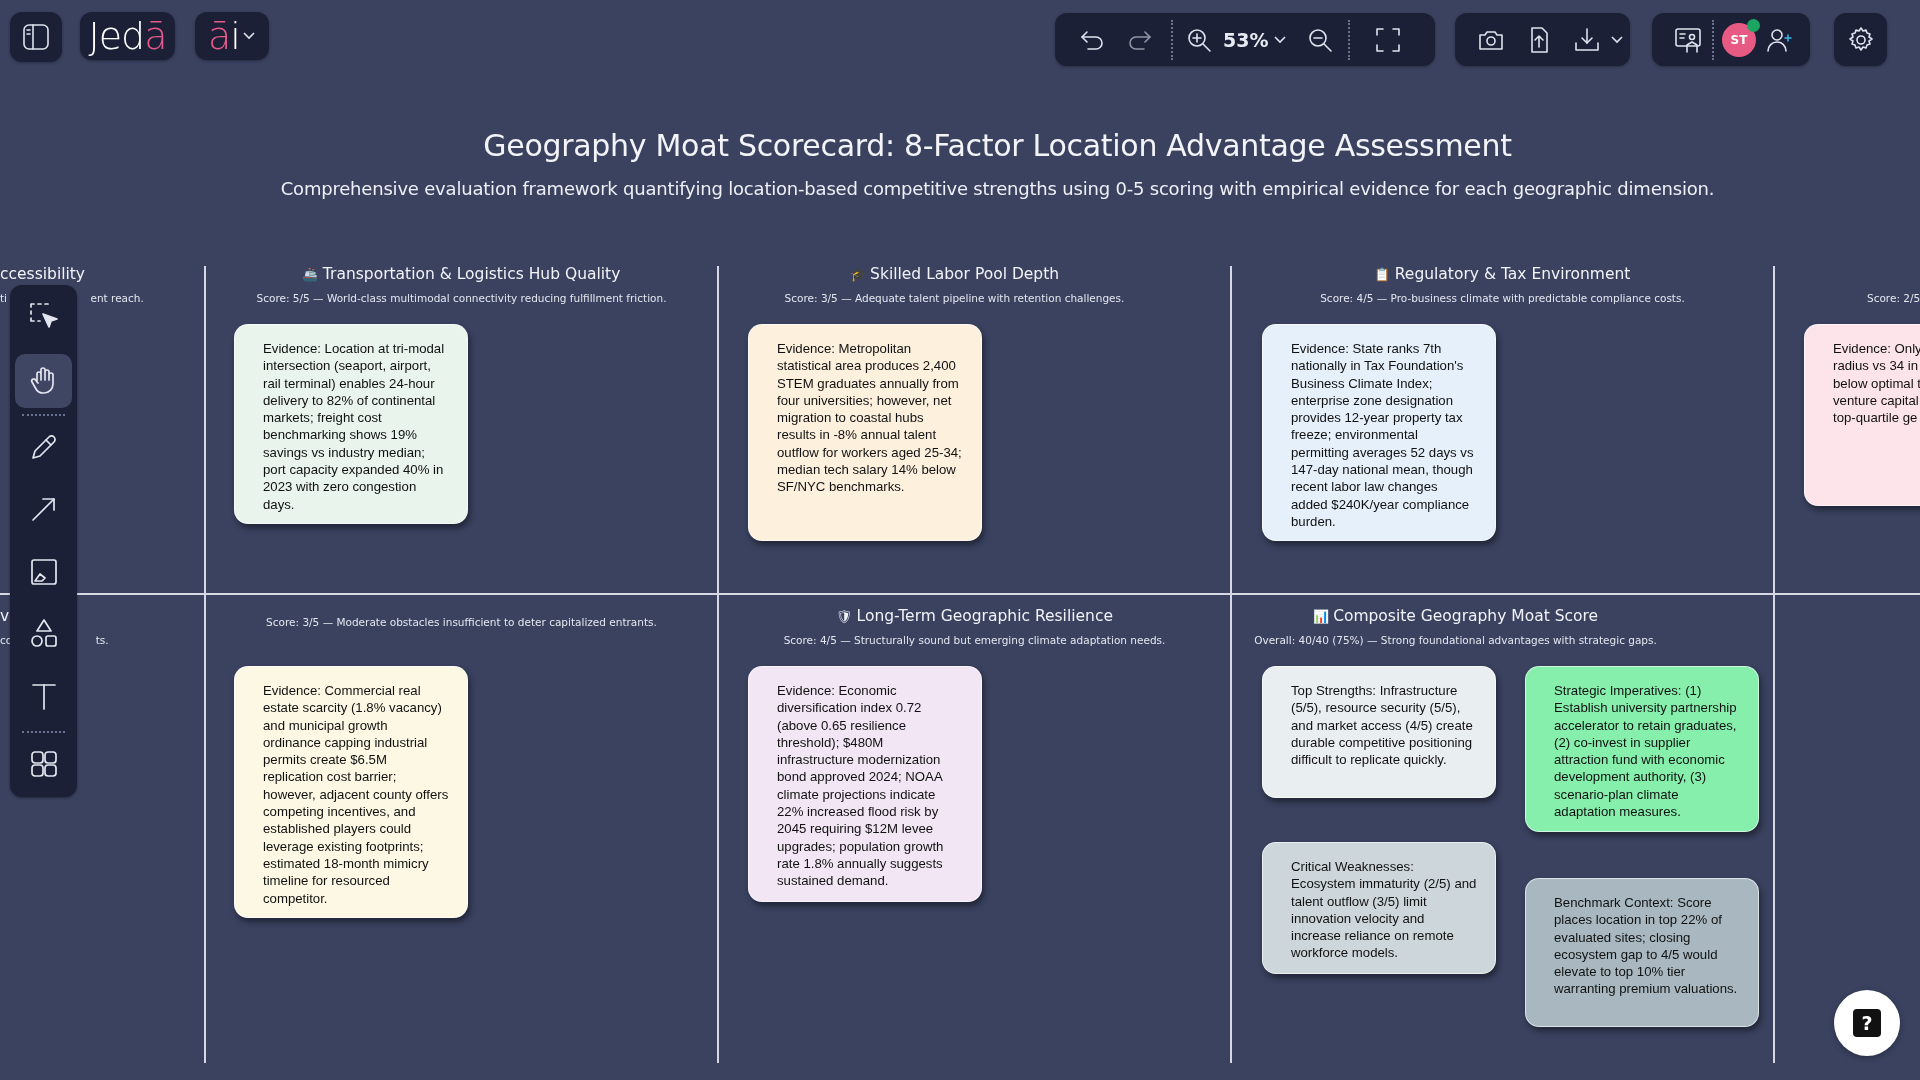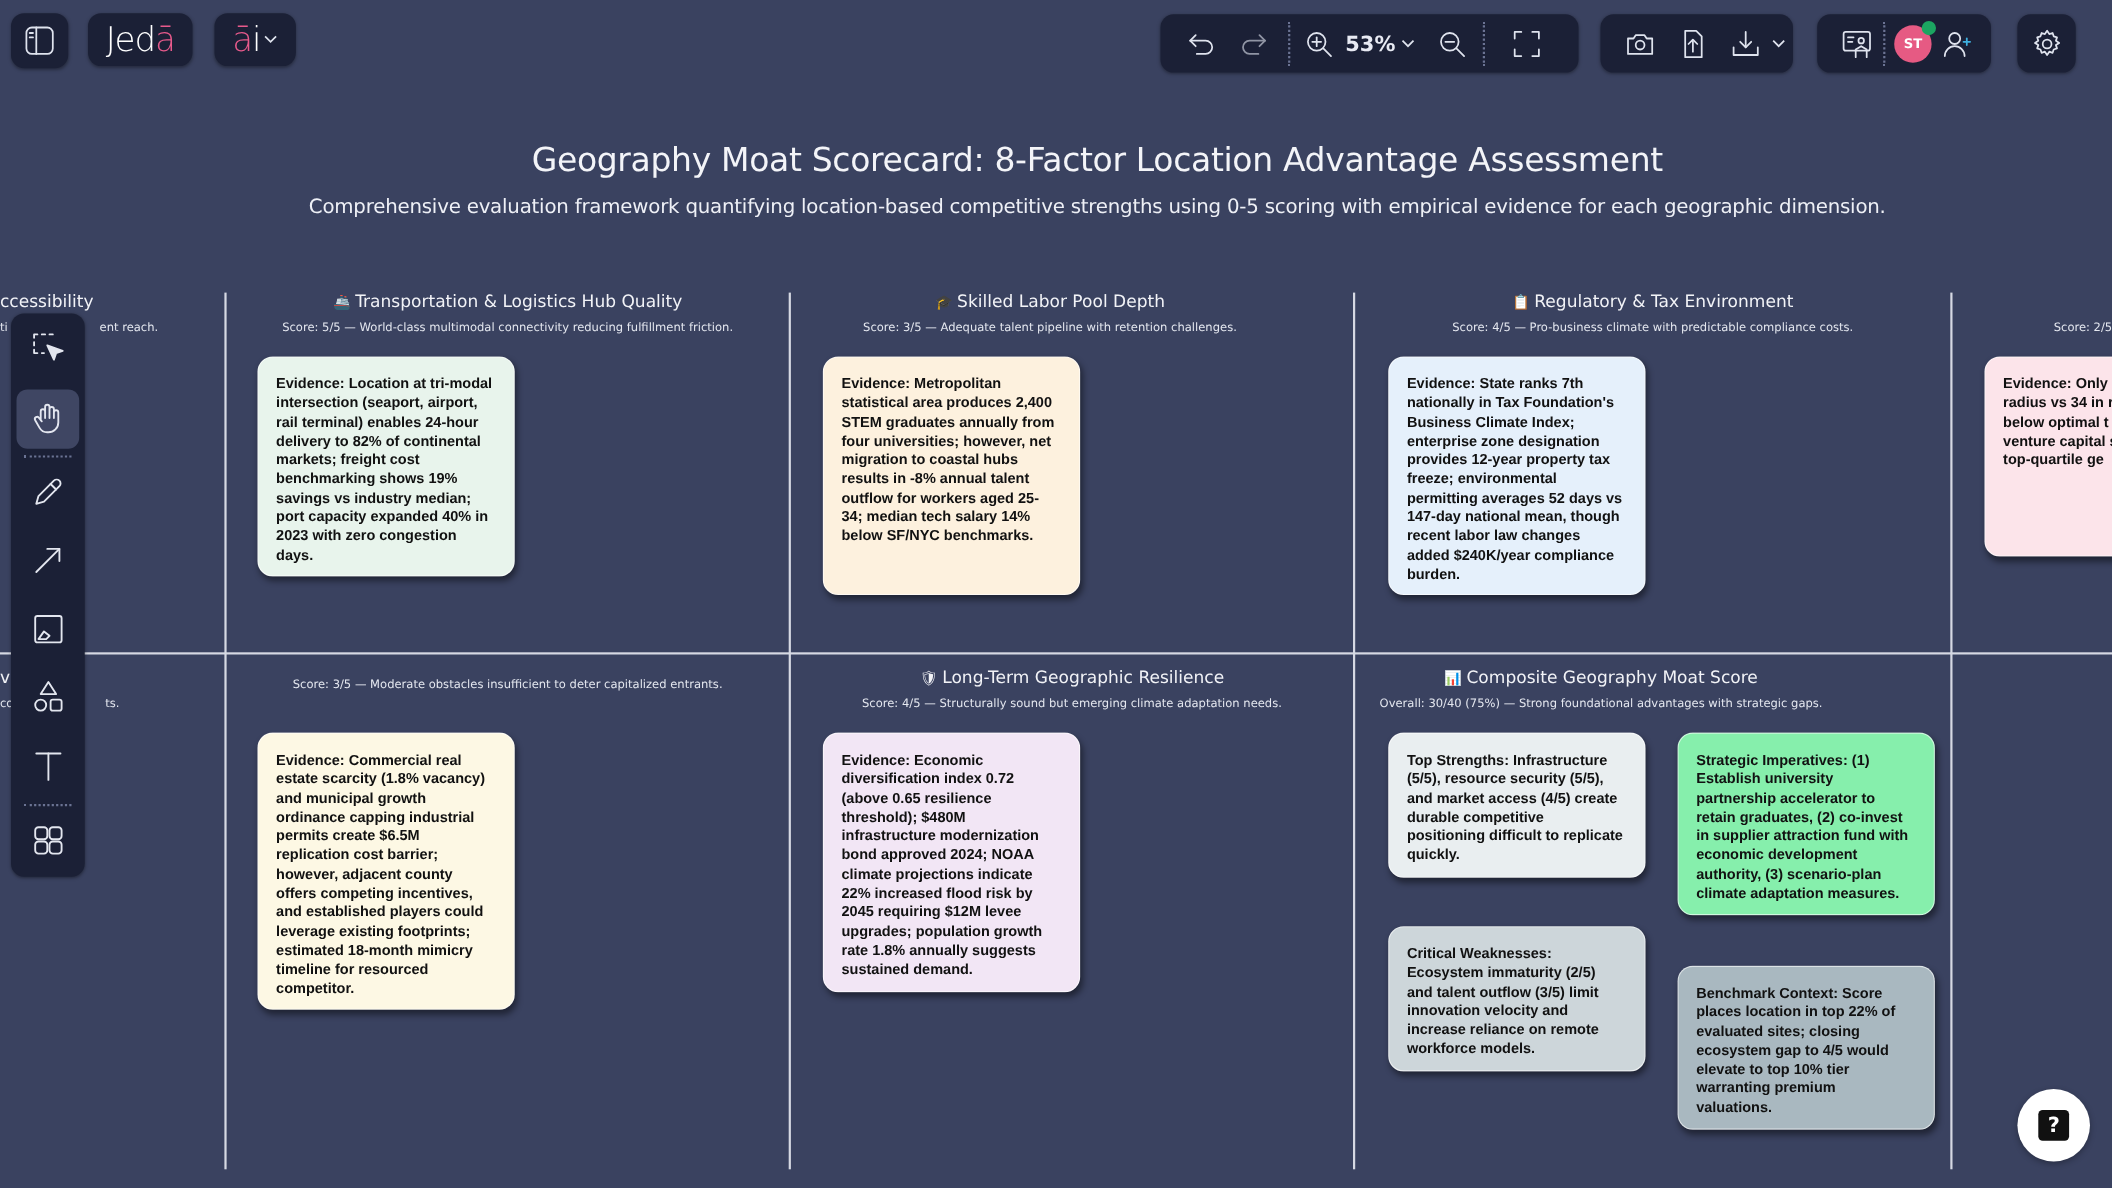--- a/index.html
+++ b/index.html
@@ -4,40 +4,40 @@
 <style>
   * { box-sizing: border-box; margin: 0; padding: 0; }
   html, body { width: 1920px; height: 1080px; overflow: hidden; }
   body { background: #3a4260; font-family: "DejaVu Sans", sans-serif; color: #fff; position: relative; }
 
   
   .tb-box { position: absolute; background: #1b2036; border-radius: 12px; display: flex; align-items: center; box-shadow: 0 1px 3px rgba(0,0,0,.35); }
   .tb-icon { width: 36px; height: 36px; display: flex; align-items: center; justify-content: center; color: #dfe3ee; cursor: pointer; }
   .tb-icon svg { width: 30px; height: 30px; stroke: #dfe3ee; fill: none; stroke-width: 1.6; stroke-linecap: round; stroke-linejoin: round; }
   .tb-sep { width: 0; height: 40px; border-left: 2px dotted #6b7393; margin: 0 8px; }
-  .logo { font-family: "DejaVu Sans", sans-serif; font-size: 31px; font-weight: 300; letter-spacing: -1px; }
+  .logo { font-family: "DejaVu Sans", sans-serif; font-size: 38px; font-weight: 300; letter-spacing: -1px; }
   .logo .pink { color: #e85a8c; }
   .zoom-val { font-size: 19px; font-weight: 700; color: #e8eaf3; margin: 0 4px 0 6px; }
   .avatar { width: 34px; height: 34px; border-radius: 50%; background: #e65a83; color: #fff; font-size: 12px; font-weight: 700; display: flex; align-items: center; justify-content: center; position: relative; }
   .avatar .dot { position: absolute; top: -4px; right: -4px; width: 13px; height: 13px; border-radius: 50%; background: #1ca561; }
 
   
   .title { position: absolute; top: 128px; left: 0; width: 1995px; text-align: center; font-size: 30px; color: #f3f4f8; font-family: "DejaVu Sans", sans-serif; letter-spacing: -.3px; }
   .subtitle { position: absolute; top: 178px; left: 0; width: 1995px; text-align: center; font-size: 18px; color: #eef0f6; letter-spacing: -.2px; }
 
   
   .vline { position: absolute; width: 2px; background: #d6d9e3; top: 266px; height: 797px; }
   .hline { position: absolute; height: 2px; background: #d6d9e3; top: 593px; left: 0; width: 1920px; }
 
   .col-head { position: absolute; text-align: center; }
   .col-title { font-size: 15.5px; color: #f2f3f7; white-space: nowrap; }
   .col-sub { font-size: 10.5px; color: #e4e7ef; margin-top: 9px; white-space: nowrap; }
   .emoji { font-size: 13px; margin-right: 4px; }
 
-  .card { position: absolute; border-radius: 14px; color: #111; font-family: "Liberation Sans", sans-serif; font-size: 13.2px; line-height: 17.3px; padding: 15px 18px 14px 16px; box-shadow: 2px 4px 6px rgba(0,0,0,.45); border: 1.5px solid rgba(255,255,255,.6); font-weight: bold; }
+  .card { position: absolute; border-radius: 14px; color: #111; font-family: "Liberation Sans", sans-serif; font-size: 13.2px; line-height: 17.3px; padding: 15px 18px 14px 28px; box-shadow: 2px 4px 6px rgba(0,0,0,.45); border: 1.5px solid rgba(255,255,255,.6); }
 
   
   .lt { position: absolute; left: 10px; top: 285px; width: 67px; height: 512px; background: #1b2036; border-radius: 12px; box-shadow: 0 1px 3px rgba(0,0,0,.4); }
   .lt-item { position: absolute; left: 5px; width: 57px; height: 54px; display: flex; align-items: center; justify-content: center; border-radius: 10px; cursor: pointer; }
   .lt-item svg { width: 34px; height: 34px; stroke: #e3e6ef; fill: none; stroke-width: 1.7; stroke-linecap: round; stroke-linejoin: round; }
   .lt-item.active { background: #3f4663; }
   .lt-sep { position: absolute; left: 12px; width: 43px; border-top: 2px dotted #6b7393; }
 
   .help { position: absolute; left: 1834px; top: 990px; width: 66px; height: 66px; border-radius: 50%; background: #fff; display: flex; align-items: center; justify-content: center; box-shadow: 0 2px 6px rgba(0,0,0,.3); cursor: pointer; }
   .help-box { width: 28px; height: 28px; background: #111; border-radius: 4px; color: #fff; font-weight: 700; font-size: 19px; display: flex; align-items: center; justify-content: center; position: relative; }
@@ -218,21 +218,21 @@
 <div class="card" style="left:234px;top:666px;width:234px;height:252px;background:#fdf8e4;">Evidence: Commercial real estate scarcity (1.8% vacancy) and municipal growth ordinance capping industrial permits create $6.5M replication cost barrier; however, adjacent county offers competing incentives, and established players could leverage existing footprints; estimated 18-month mimicry timeline for resourced competitor.</div>
 
 <div class="col-head" style="left:719px;top:607px;width:511px;">
   <div class="col-title"><span class="emoji">🛡</span><span>Long-Term Geographic Resilience</span></div>
   <div class="col-sub">Score: 4/5 — Structurally sound but emerging climate adaptation needs.</div>
 </div>
 <div class="card" style="left:748px;top:666px;width:234px;height:236px;background:#f2e6f5;">Evidence: Economic diversification index 0.72 (above 0.65 resilience threshold); $480M infrastructure modernization bond approved 2024; NOAA climate projections indicate 22% increased flood risk by 2045 requiring $12M levee upgrades; population growth rate 1.8% annually suggests sustained demand.</div>
 
 <div class="col-head" style="left:1232px;top:607px;width:447px;">
   <div class="col-title"><span class="emoji">📊</span><span>Composite Geography Moat Score</span></div>
-  <div class="col-sub">Overall: 30/40 (75%) — Strong foundational advantages with strategic gaps.</div>
+  <div class="col-sub">Overall: 40/40 (75%) — Strong foundational advantages with strategic gaps.</div>
 </div>
 <div class="card" style="left:1262px;top:666px;width:234px;height:132px;background:#e9eef0;">Top Strengths: Infrastructure (5/5), resource security (5/5), and market access (4/5) create durable competitive positioning difficult to replicate quickly.</div>
 <div class="card" style="left:1525px;top:666px;width:234px;height:166px;background:#86efac;">Strategic Imperatives: (1) Establish university partnership accelerator to retain graduates, (2) co-invest in supplier attraction fund with economic development authority, (3) scenario-plan climate adaptation measures.</div>
 <div class="card" style="left:1262px;top:842px;width:234px;height:132px;background:#cdd6da;">Critical Weaknesses: Ecosystem immaturity (2/5) and talent outflow (3/5) limit innovation velocity and increase reliance on remote workforce models.</div>
 <div class="card" style="left:1525px;top:878px;width:234px;height:149px;background:#a9b8c0;">Benchmark Context: Score places location in top 22% of evaluated sites; closing ecosystem gap to 4/5 would elevate to top 10% tier warranting premium valuations.</div>
 
 <div class="lt">
   <div class="lt-item" style="top:5px">
     <svg viewBox="0 0 34 34">
         <path d="M4 4 h3 M11 4 h3 M18 4 h3 M4 4 v3 M4 11 v3 M4 18 v3 M4 21 h3 M11 21 h2" stroke-dasharray="0"></path>

